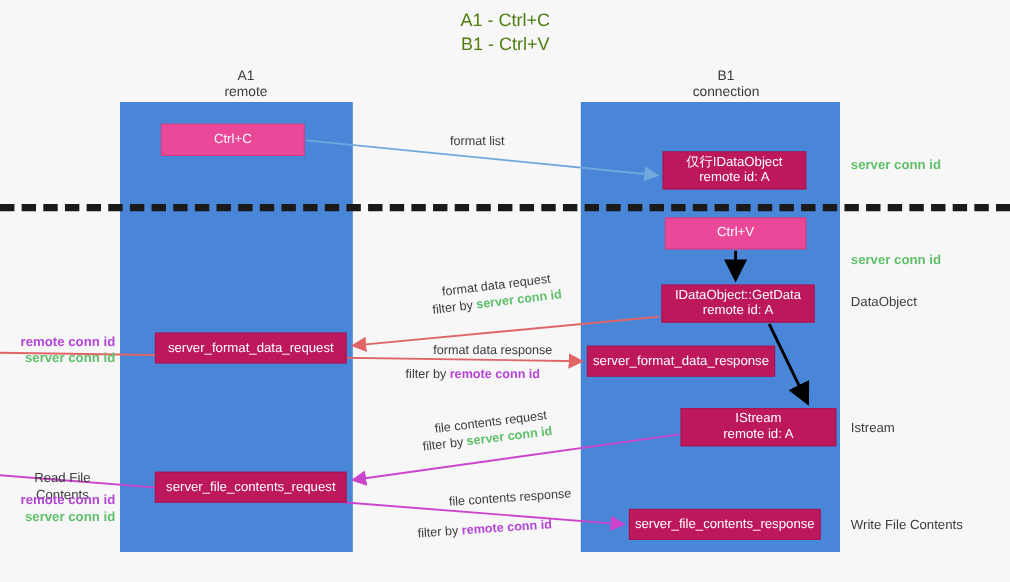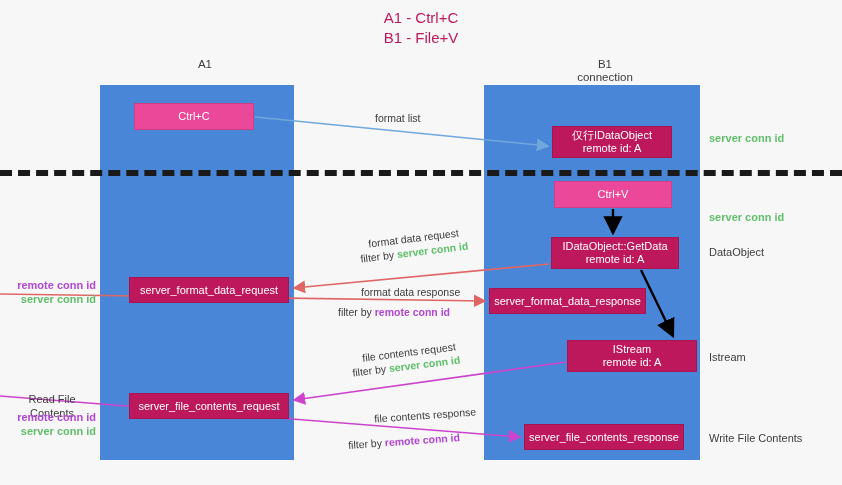--- a/index.html
+++ b/index.html
@@ -20,21 +20,21 @@
     inset: 0;
     background: #f7f7f7;
   }
   .abs { position: absolute; }
 
   
   #title-block {
     left: 0; top: 8px; width: 842px;
     text-align: center;
     font-size: 15px;
-    color: #be185d;
+    color: #4d7c0f;
     line-height: 20px;
   }
 
   
   .col-header {
     text-align: center;
     font-size: 11.5px;
     color: #3c3c3c;
     line-height: 13px;
   }
@@ -126,25 +126,26 @@
     pointer-events: none;
   }
 </style>
 </head>
 <body>
 
 <div id="canvas">
 
   <div id="title-block" class="abs">
     <div>A1 - Ctrl+C</div>
-    <div>B1 - File+V</div>
+    <div>B1 - Ctrl+V</div>
   </div>
 
   <div id="header-a1" class="abs col-header">
     <div>A1</div>
+    <div>remote</div>
   </div>
   <div id="header-b1" class="abs col-header">
     <div>B1</div>
     <div>connection</div>
   </div>
 
   <div id="lane-a1" class="abs lane"></div>
   <div id="lane-b1" class="abs lane"></div>
 
   <svg class="overlay">

